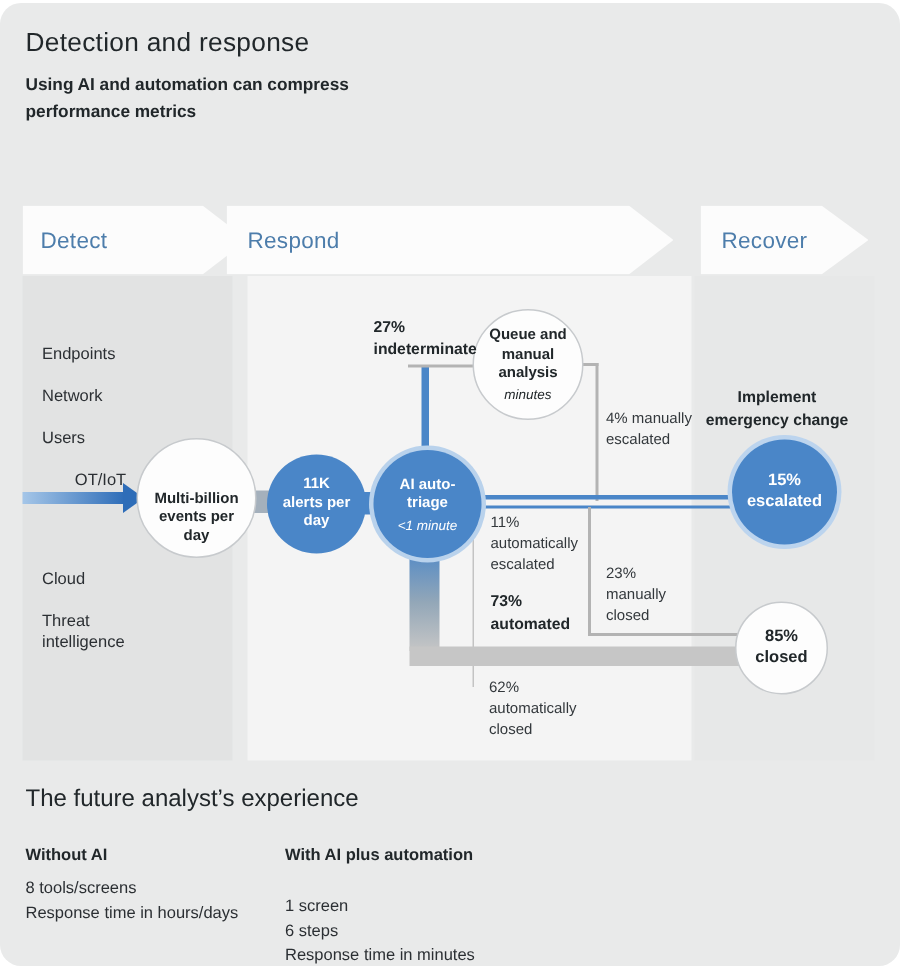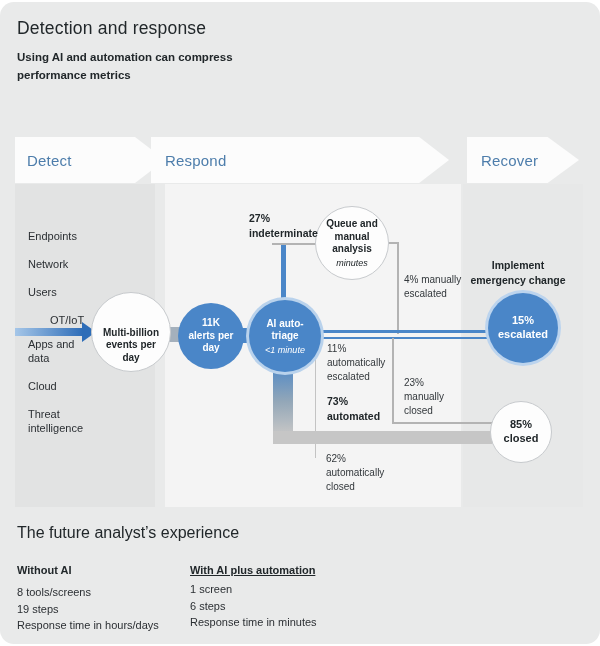--- a/index.html
+++ b/index.html
@@ -62,21 +62,20 @@
       <span>Respond</span>
     </div>
   <div class="abs band recover">
       <span>Recover</span>
     </div>
 
   <div class="abs src" style="top:227px;">Endpoints</div>
   <div class="abs src" style="top:255px;">Network</div>
   <div class="abs src" style="top:283px;">Users</div>
   <div class="abs src" style="top:311px;text-align:center;">OT/IoT</div>
-  <div class="abs src" style="top:335px; width:58px;">Apps and data</div>
   <div class="abs src" style="top:377px;">Cloud</div>
   <div class="abs src" style="top:405px; width:70px;">Threat intelligence</div>
 
   <div class="abs" style="left:15px; top:326px; width:68px; height:8px; background:linear-gradient(90deg,#a5c6e8,#2e6db8);"></div>
   <div class="abs" style="left:82px; top:320px; width:0; height:0; border-left:14px solid #2e6db8; border-top:10px solid transparent; border-bottom:10px solid transparent;"></div>
 
   <div class="abs" style="left:168px; top:325px; width:16px; height:15px; background:#a4b0bc;"></div>
   <div class="abs" style="left:238px; top:326px; width:16px; height:15px; background:#4a86c8;"></div>
 
   <div class="abs" style="left:281px; top:242px; width:5px; height:62px; background:#4a86c8;"></div>
@@ -127,24 +126,23 @@
   <div class="abs lbl" style="left:327px; top:340px; width:70px;">11% automatically escalated</div>
   <div class="abs lbl bold" style="left:327px; top:392px; width:66px;">73% automated</div>
   <div class="abs lbl" style="left:404px; top:374px; width:58px;">23% manually closed</div>
   <div class="abs lbl" style="left:312px; top:450px; width:70px;margin-left:14px;">62% automatically closed</div>
 
   <div class="abs future-heading">The future analyst’s experience</div>
 
   <div class="abs" style="left:17px; top:562px; width:160px;">
     <div class="col-title" style="margin-bottom:8px;">Without AI</div>
     <div class="col-item">8 tools/screens</div>
-    <div class="col-item">19 steps</div>
     <div class="col-item">Response time in hours/days</div>
   </div>
 
   <div class="abs" style="left:190px; top:562px; width:180px;">
-    <div class="col-title" style="margin-bottom:5px;text-decoration:underline;">With AI plus automation</div>
+    <div class="col-title" style="margin-bottom:20px;">With AI plus automation</div>
     <div class="col-item">1 screen</div>
     <div class="col-item">6 steps</div>
     <div class="col-item">Response time in minutes</div>
   </div>
 
 </div>
 
 </body></html>

